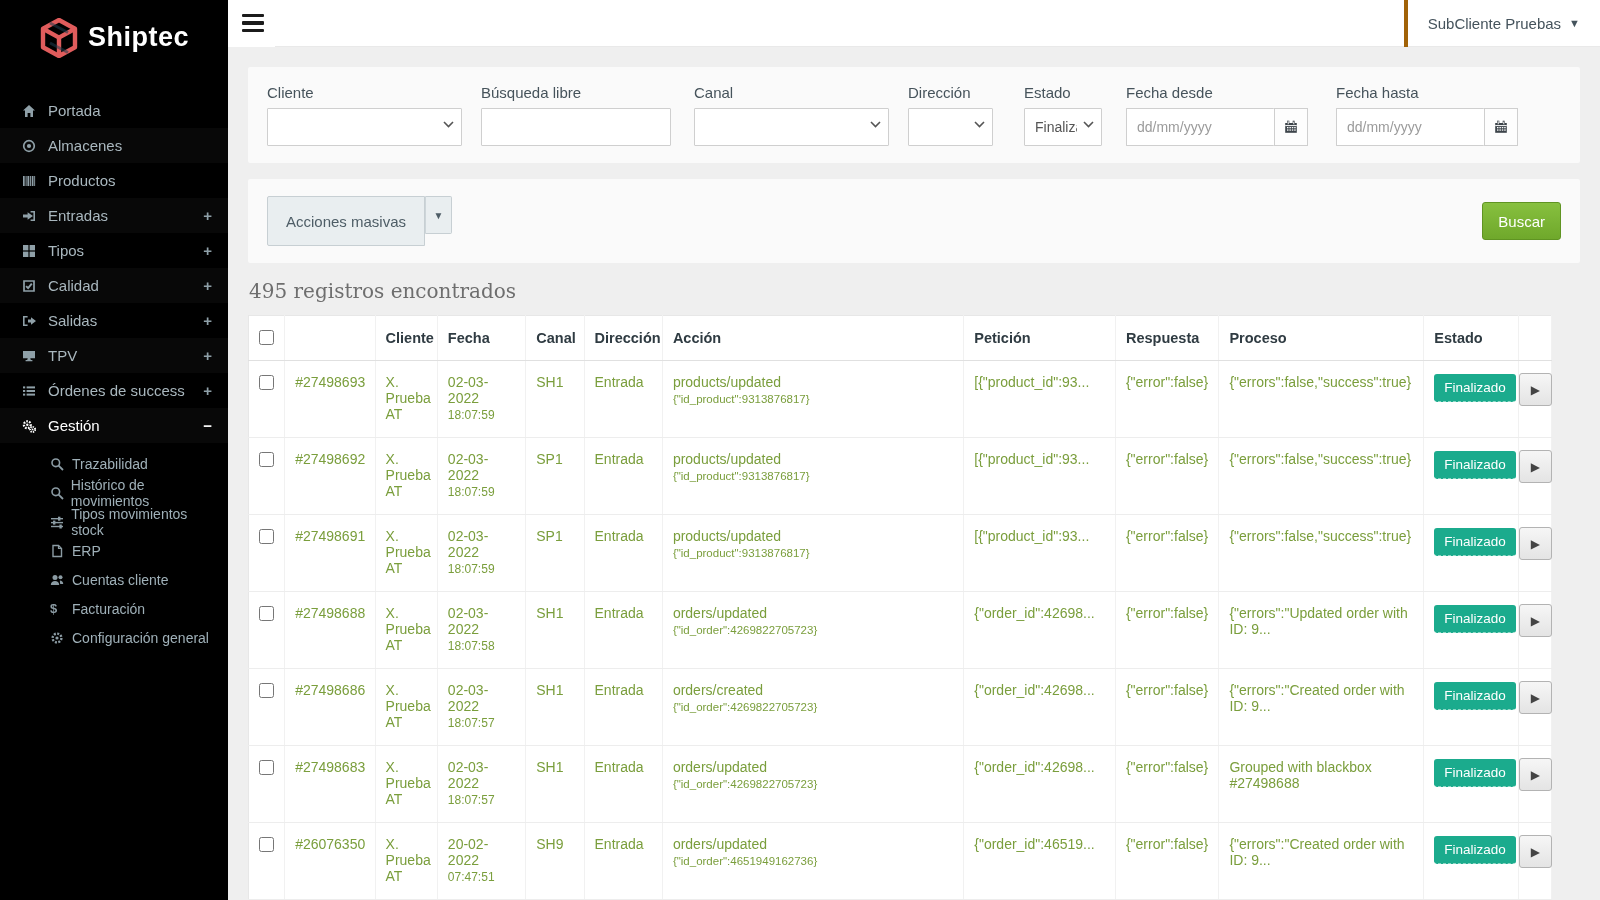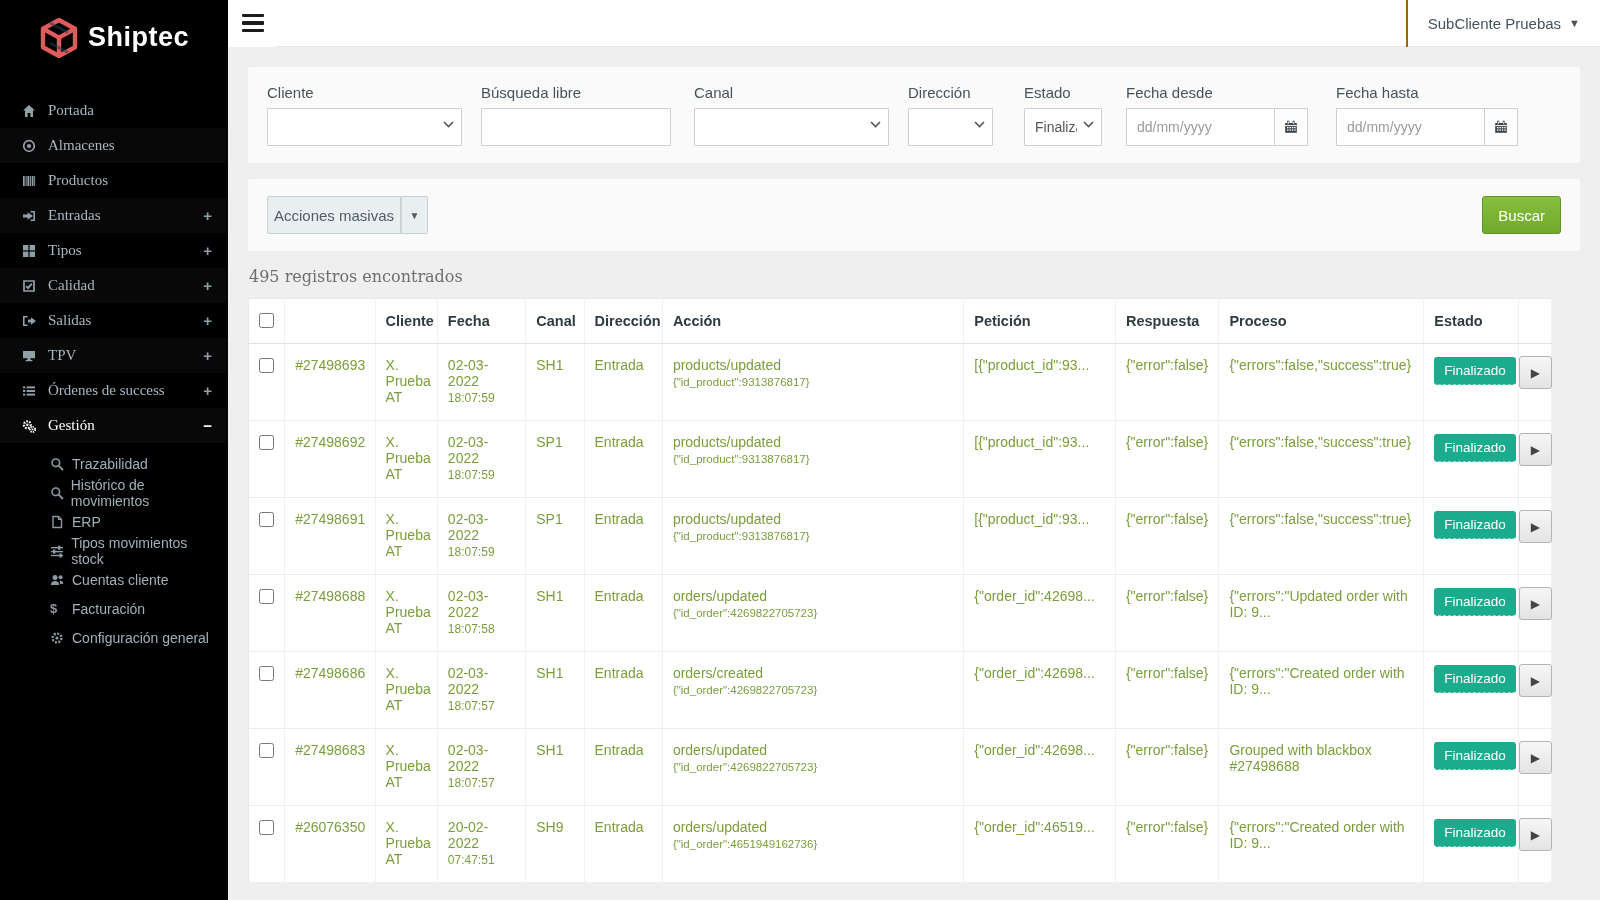--- a/index.html
+++ b/index.html
@@ -7,61 +7,61 @@
   body { font-family:"Liberation Sans",sans-serif; background:#efefef; color:#333; }
 
   
   .sidebar { position:absolute; left:0; top:0; width:228px; height:900px; background:#000000; z-index:5; }
   .logo { display:flex; align-items:center; gap:10px; padding:18px 0 18px 40px; height:75px; }
   .logo-name { color:#fff; font-size:27px; font-weight:bold; letter-spacing:.5px; }
   .menu { margin-top:18px; }
   .menu-item { display:flex; align-items:center; height:35px; padding:0 16px 0 22px; cursor:pointer; color:#a9b7be; font-size:15px; }
   .menu-item:nth-child(even){ background:rgba(255,255,255,0.03); }
   .menu-item .mi-icon { width:26px; color:#8fa0a8; display:inline-flex; }
-  .menu-item .mi-label { flex:1;font-family:Liberation Serif, serif; }
+  .menu-item .mi-label { flex:1; }
   .menu-item .mi-expand { color:#8fa0a8; font-size:15px; font-weight:bold; }
   .menu-item.active { color:#fff; }
   .menu-item.active .mi-icon, .menu-item.active .mi-expand { color:#fff; }
   .submenu { padding:6px 0 8px 8px; background:rgba(0,0,0,0.08); }
   .submenu-item { display:flex; align-items:center; height:29px; padding:0 10px 0 42px; cursor:pointer; color:#9fb0b8; font-size:14px; }
   .submenu-item .mi-icon { width:22px; color:#8b9ba3; display:inline-flex; }
   .submenu-item.active { color:#fff; font-weight:bold; }
   .submenu-item.active .mi-icon { color:#fff; }
   .icon-svg svg { display:block; }
 
   
   .topbar { position:absolute; left:228px; top:0; width:1372px; height:47px; background:#fff; border-bottom:1px solid #e9e9e9; display:flex; align-items:center; justify-content:space-between; }
   .hamburger { width:47px; height:47px; border:none; background:#fff; cursor:pointer; display:flex; flex-direction:column; justify-content:center; align-items:center; gap:4px; padding-left:2px; }
   .hamburger span { display:block; width:22px; height:3.5px; background:#1b1b1b; border-radius:1px; }
-  .user-menu { height:47px; display:flex; align-items:center; gap:8px; padding:0 20px; border-left:2px solid #a16207; cursor:pointer; color:#45535c; font-size:15px; }
+  .user-menu { height:47px; display:flex; align-items:center; gap:8px; padding:0 20px; border-left:4px solid #a16207; cursor:pointer; color:#45535c; font-size:15px; }
   .caret { font-size:11px; color:#45535c; }
 
   
   .content { position:absolute; left:228px; top:47px; width:1372px; height:853px; padding:20px; overflow:hidden; }
   .card { background:#fafafa; border-radius:2px; padding:17px 19px; margin-bottom:16px; }
 
   .filters { display:flex; gap:0; }
   .field { margin-right:0; }
   .field label { display:block; font-size:15px; color:#46535b; margin-bottom:7px; }
   .selwrap { position:relative; }
   select, .txt { height:38px; border:1px solid #cfcfcf; background:#fff; font-size:14px; color:#555; padding:0 10px; width:100%; border-radius:1px; font-family:"Liberation Sans",sans-serif; }
   select { appearance:none; -webkit-appearance:none; padding-right:24px; }
   .chev { position:absolute; right:8px; top:13px; color:#555; pointer-events:none; display:inline-flex; }
   .txt::placeholder { color:#9b9b9b; }
   .dategroup { display:flex; }
   .dategroup .txt { width:148px; border-right:none; }
   .calbtn { width:34px; height:38px; border:1px solid #cfcfcf; background:#fdfdfd; cursor:pointer; display:flex; align-items:center; justify-content:center; color:#3c444a; }
 
   .actionsbar { display:flex; align-items:center; justify-content:space-between; }
   .splitbtn { display:flex; }
-  .btn-bulk { height:38px; padding:0 6px; background:#e9eef0; border:1px solid #c7cfd3; color:#4e5d66; font-size:15px; cursor:pointer; border-radius:2px 0 0 2px; font-family:"Liberation Sans",sans-serif; }
+  .btn-bulk { height:50px; padding:0 18px; background:#e9eef0; border:1px solid #c7cfd3; color:#4e5d66; font-size:15px; cursor:pointer; border-radius:2px 0 0 2px; font-family:"Liberation Sans",sans-serif; }
   .btn-bulk-caret { height:38px; width:27px; background:#e9eef0; border:1px solid #c7cfd3; border-left:1px solid #cdd5d9; color:#4e5d66; cursor:pointer; border-radius:0 2px 2px 0; font-size:10px; }
   .btn-buscar { height:38px; padding:0 15px; background:linear-gradient(#87c03f,#6fa82b); border:1px solid #5f9422; color:#fff; font-size:15px; cursor:pointer; border-radius:3px; font-family:"Liberation Sans",sans-serif; }
 
-  .results-title { font-family:"DejaVu Serif","Liberation Serif",serif; font-size:16px; color:#6e6e6e; margin:4px 0 12px 1px; font-weight:normal; }
+  .results-title { font-family:"DejaVu Serif","Liberation Serif",serif; font-size:20px; color:#6e6e6e; margin:4px 0 12px 1px; font-weight:normal; }
 
   
   table { width:1304px; border-collapse:collapse; background:#fff; table-layout:fixed; border:1px solid #e7e7e7; }
   th, td { border-right:1px solid #f1f1f1; border-bottom:1px solid #ededed; text-align:left; vertical-align:top; }
   th { padding:12px 10px; font-size:14.5px; color:#2f3b42; background:#fff; border-bottom:1px solid #e0e0e0; vertical-align:middle; }
   td { padding:13px 10px; font-size:14px; color:#7a9e3c; height:77px; }
   td.ck, th.ck { text-align:left; padding:12px 8px 12px 10px; vertical-align:top; }
   input[type=checkbox] { width:15px; height:15px; accent-color:#fff; cursor:pointer; margin-top:2px; }
   .time { font-size:12px; }
   .jsmall { font-size:11.5px; }
@@ -209,38 +209,38 @@
             <svg width="14" height="14" viewBox="0 0 14 14" fill="currentColor">
               <circle cx="5.8" cy="5.8" r="3.8" fill="none" stroke="currentColor" stroke-width="1.6"></circle>
               <path d="M8.6 8.6 13 13" stroke="currentColor" stroke-width="1.8"></path>
             </svg>
           </span>
           <span>Histórico de movimientos</span>
         </div>
         <div class="submenu-item">
           <span class="mi-icon icon-svg">
             <svg width="14" height="14" viewBox="0 0 14 14" fill="currentColor">
-              <path d="M3 1.5h5.5L11.5 4.5V12.5H3Z" fill="none" stroke="currentColor" stroke-width="1.4"></path>
-              <path d="M8.5 1.5v3h3" fill="none" stroke="currentColor" stroke-width="1.2"></path>
-            </svg>
-          </span>
-          <span>ERP</span>
-        </div>
-        <div class="submenu-item">
-          <span class="mi-icon icon-svg">
-            <svg width="14" height="14" viewBox="0 0 14 14" fill="currentColor">
               <rect x="1" y="3" width="12" height="1.4"></rect>
               <rect x="8" y="1.7" width="2.4" height="4"></rect>
               <rect x="1" y="6.9" width="12" height="1.4"></rect>
               <rect x="3" y="5.6" width="2.4" height="4"></rect>
               <rect x="1" y="10.8" width="12" height="1.4"></rect>
               <rect x="9.4" y="9.5" width="2.4" height="4"></rect>
             </svg>
           </span>
           <span>Tipos movimientos stock</span>
+        </div>
+        <div class="submenu-item">
+          <span class="mi-icon icon-svg">
+            <svg width="14" height="14" viewBox="0 0 14 14" fill="currentColor">
+              <path d="M3 1.5h5.5L11.5 4.5V12.5H3Z" fill="none" stroke="currentColor" stroke-width="1.4"></path>
+              <path d="M8.5 1.5v3h3" fill="none" stroke="currentColor" stroke-width="1.2"></path>
+            </svg>
+          </span>
+          <span>ERP</span>
         </div>
         <div class="submenu-item">
           <span class="mi-icon icon-svg">
             <svg width="14" height="14" viewBox="0 0 14 14" fill="currentColor">
               <circle cx="5" cy="4.6" r="2.5"></circle>
               <path d="M.8 12c0-2.6 1.9-4 4.2-4s4.2 1.4 4.2 4Z"></path>
               <circle cx="10.5" cy="4.2" r="2"></circle>
               <path d="M9.8 7.4c2 .1 3.4 1.4 3.4 3.6h-3Z"></path>
             </svg>
           </span>

